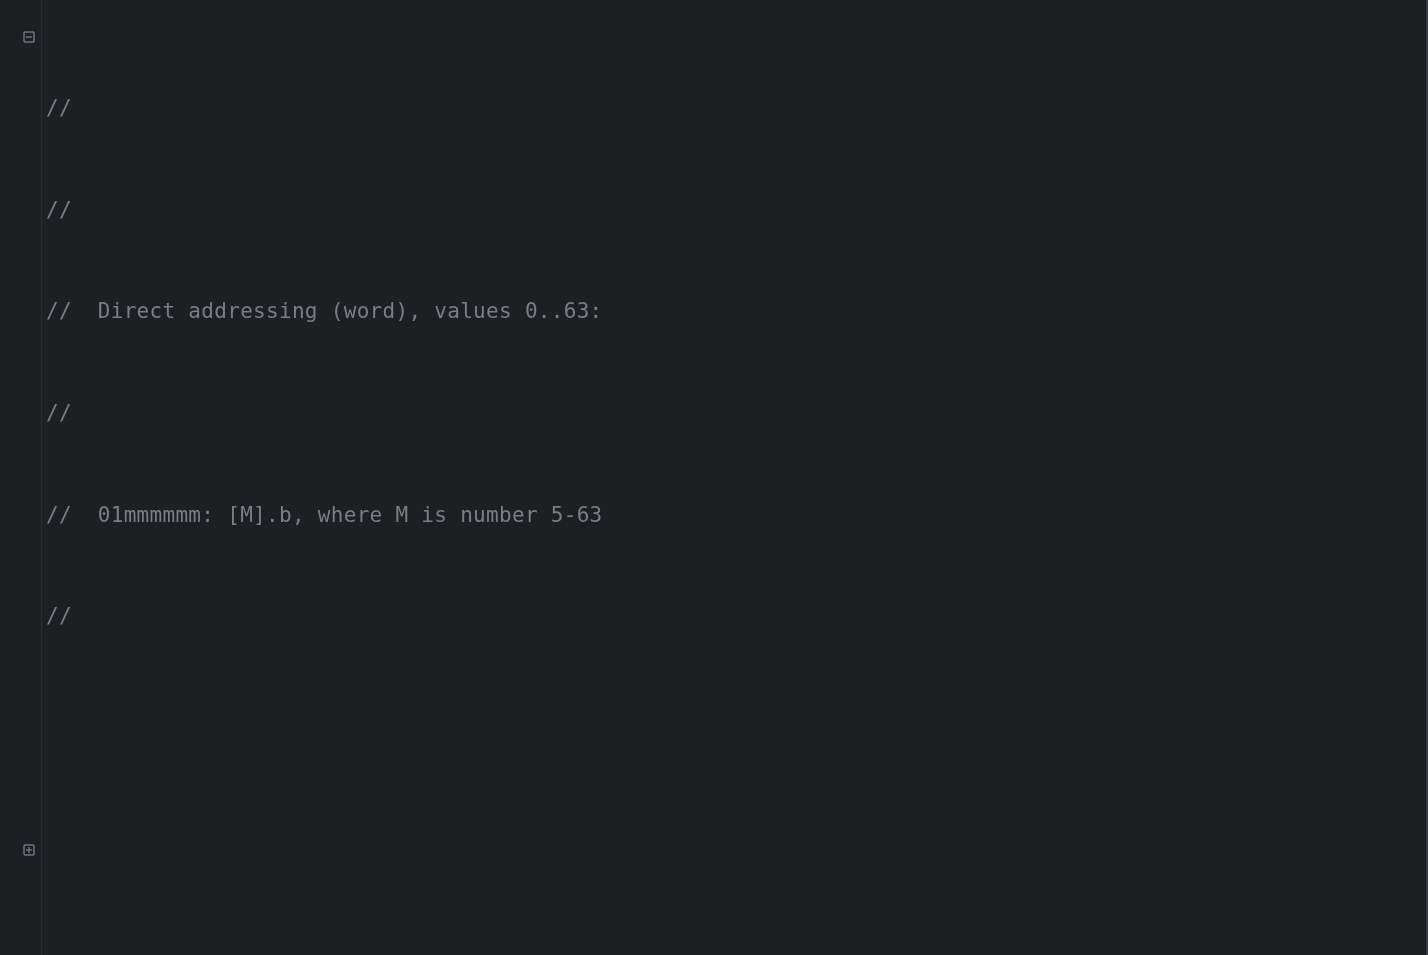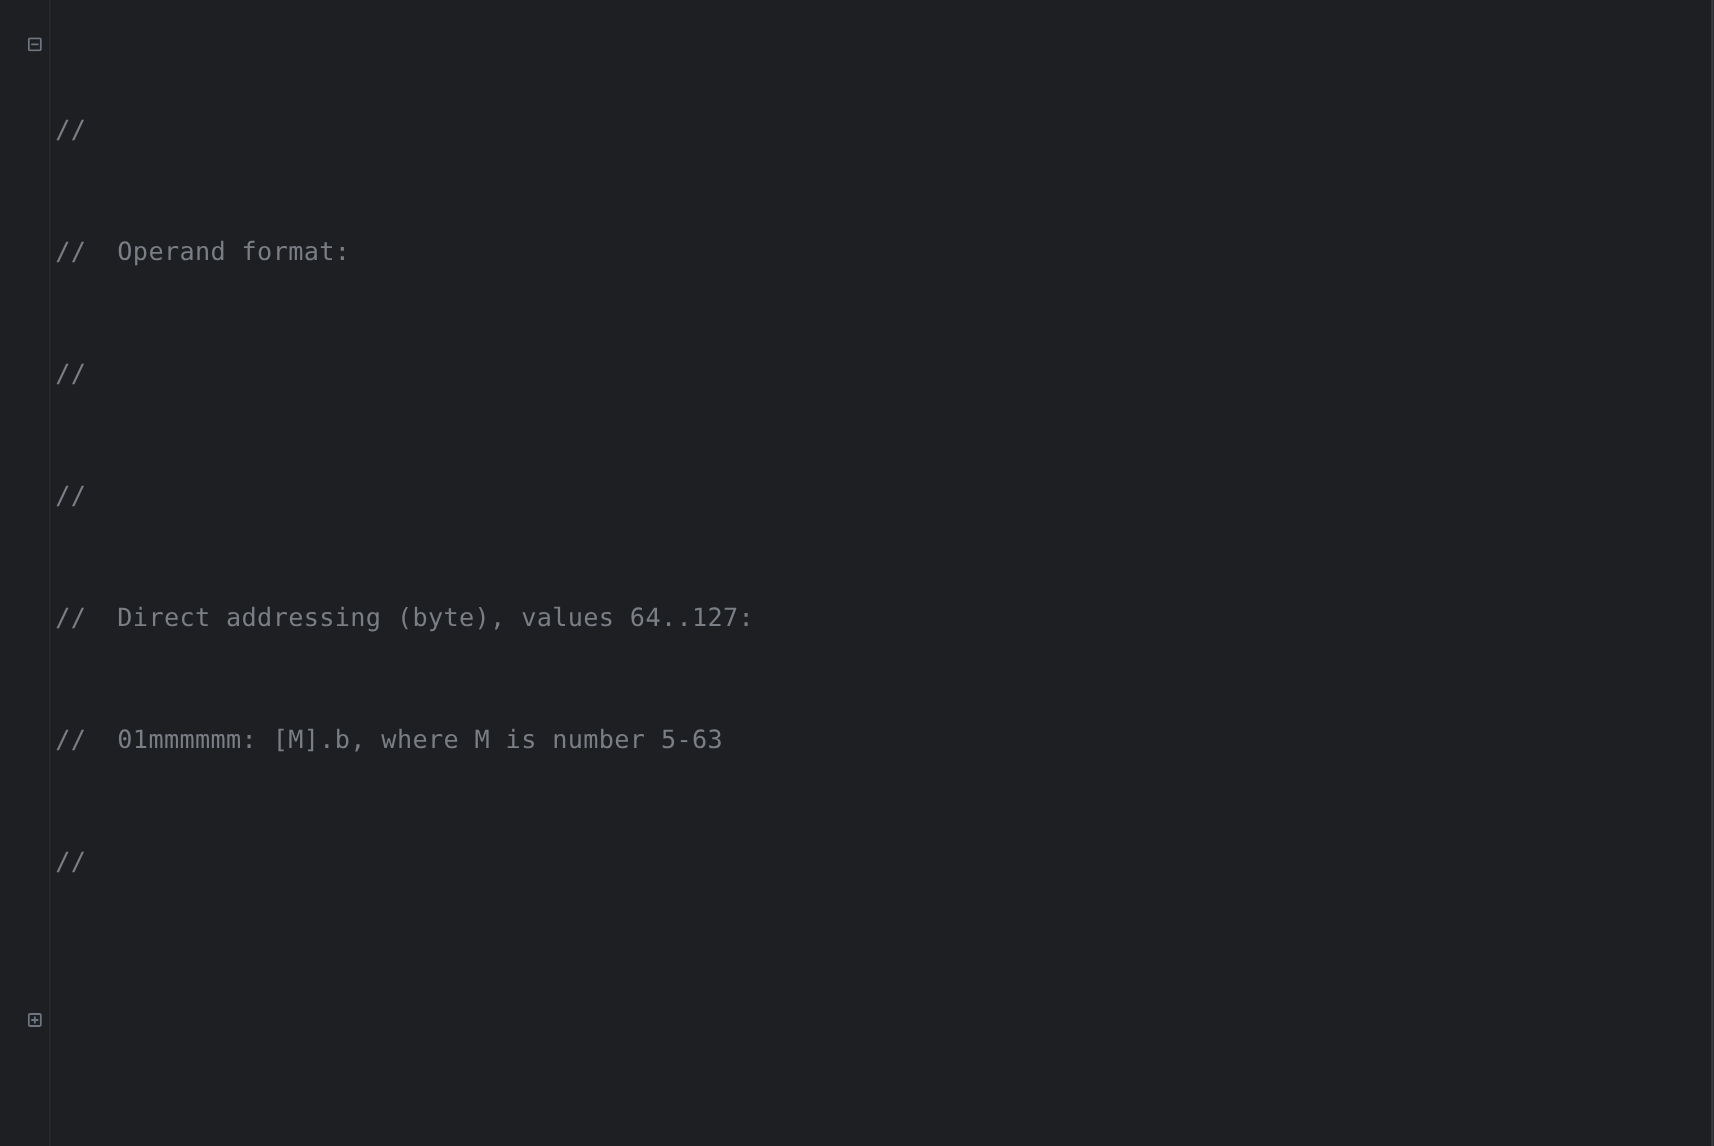--- a/index.html
+++ b/index.html
@@ -80,24 +80,23 @@
     <div class="fold-indicator" style="top: 843px;">
       <svg viewBox="0 0 12 12" fill="none" stroke="currentColor" stroke-width="1.5">
         <rect x="1" y="1" width="10" height="10" rx="1"></rect>
         <line x1="3" y1="6" x2="9" y2="6"></line>
         <line x1="6" y1="3" x2="6" y2="9"></line>
       </svg>
     </div>
   </div>
   <div class="code-area">
     <span class="code-line">//</span>
-    <span class="code-line">//  Operand format:</span>
     <span class="code-line">//</span>
+    <span class="code-line">//  Direct addressing (word), values 0..63:</span>
     <span class="code-line">//</span>
-    <span class="code-line">//  Direct addressing (byte), values 64..127:</span>
     <span class="code-line">//  01mmmmmm: [M].b, where M is number 5-63</span>
     <span class="code-line">//</span>
     
     
     
     
     
     
     
     

